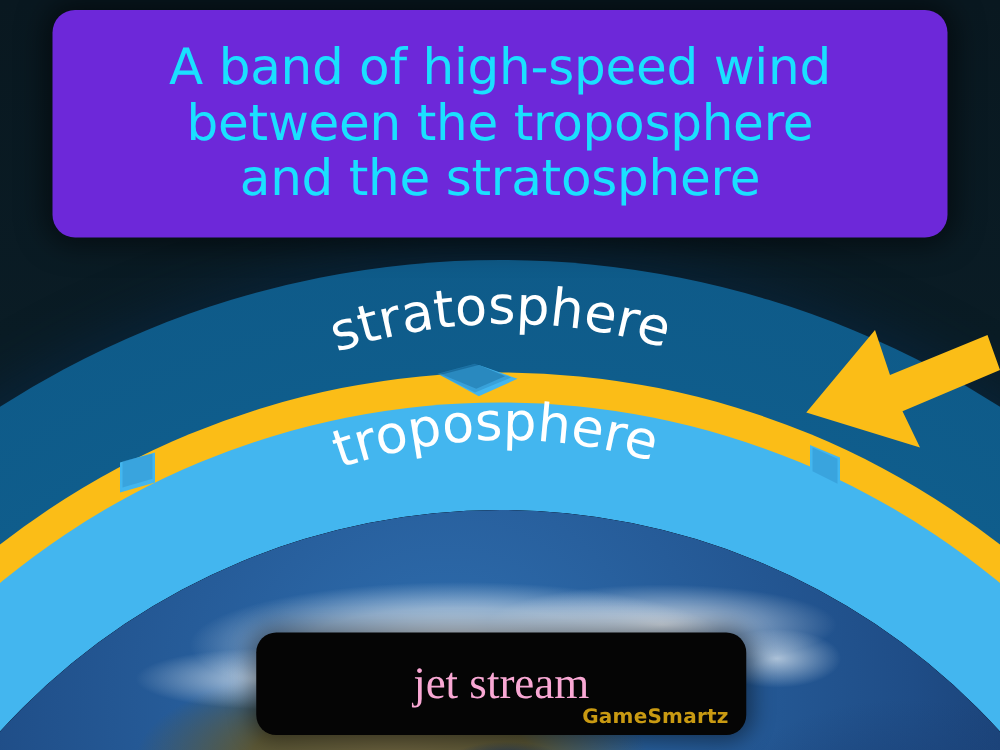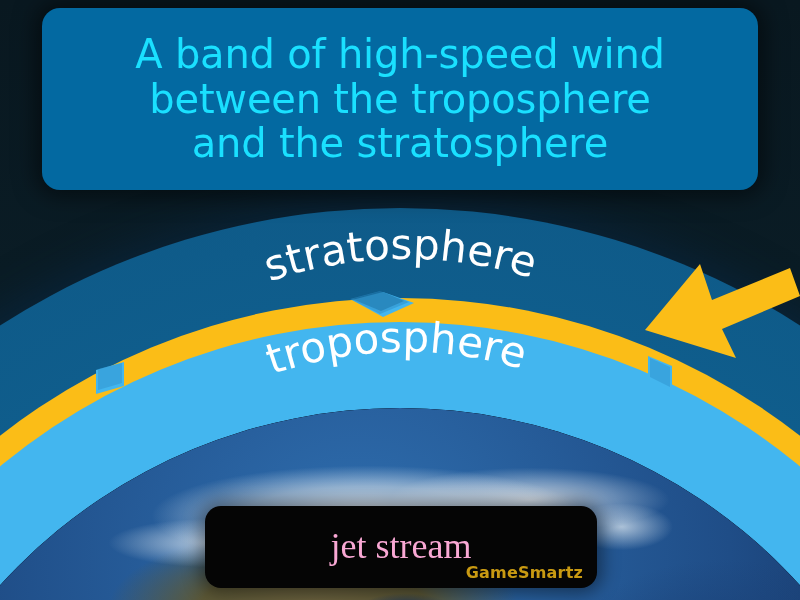--- a/index.html
+++ b/index.html
@@ -132,21 +132,21 @@
     pointer-events: none;
   }
 
   
   .definition-box {
     position: absolute;
     left: 42px;
     top: 8px;
     width: 716px;
     height: 182px;
-    background: #0369a1;
+    background: #6d28d9;
     border-radius: 18px;
     display: flex;
     align-items: center;
     justify-content: center;
     box-shadow: 0 0 22px 6px rgba(0,0,0,0.5);
   }
   .definition-text {
     color: #1ae0ff;
     font-family: "DejaVu Sans", sans-serif;
     font-size: 40px;

